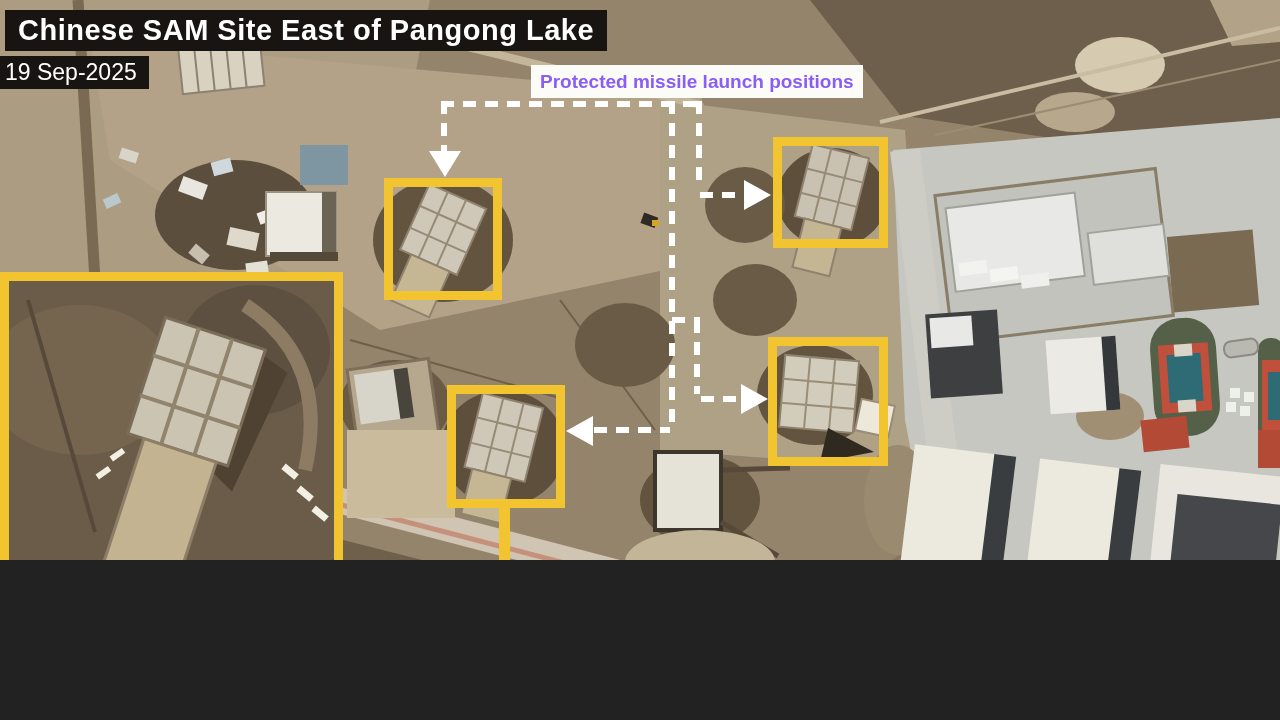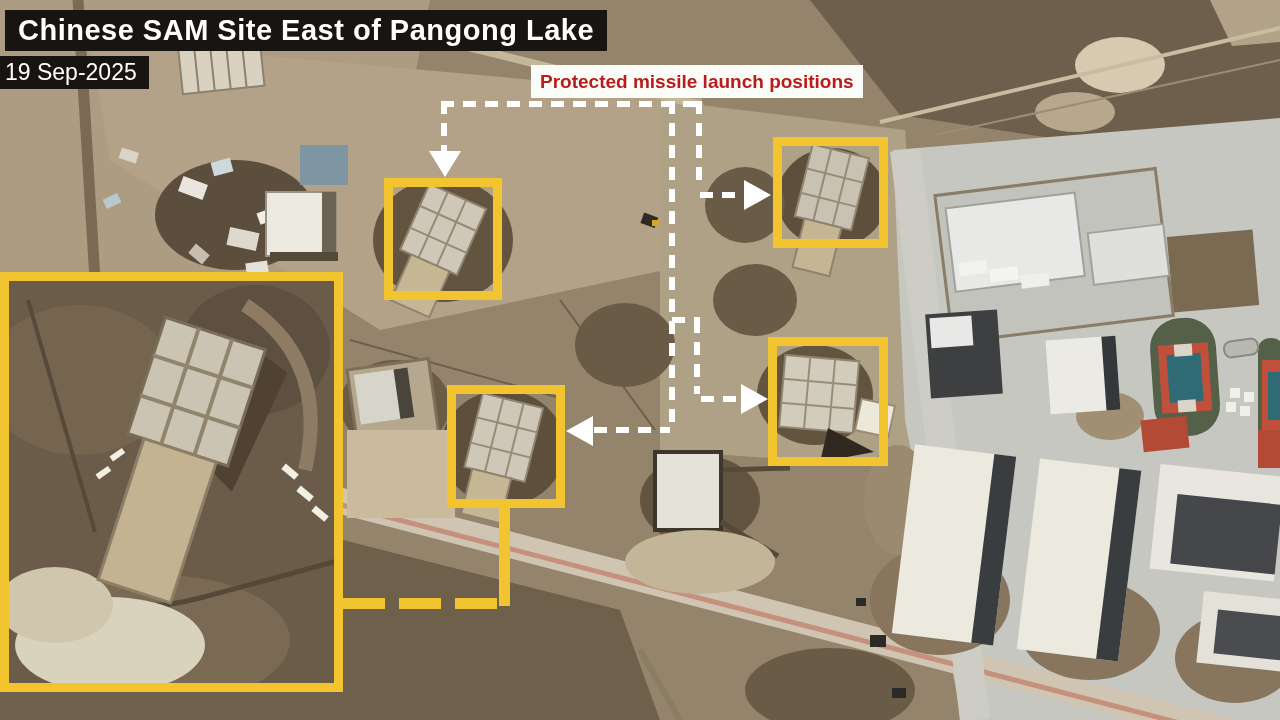--- a/index.html
+++ b/index.html
@@ -1,17 +1,17 @@
 <!DOCTYPE html>
 <html><head>
 <meta charset="utf-8">
 <style>
   html,body { margin:0; padding:0; background:#222; }
   .stage {
-    position:relative; width:1280px; height:720px; overflow:hidden;
+    position:relative; width:1280px; height:560px; overflow:hidden;
     background:#94846c;
     font-family:"Liberation Sans", sans-serif;
   }
   .stage > * { position:absolute; }
   svg.scene { left:0; top:0; }
 
   
   .title-bar {
     left:5px; top:10px; height:41px;
     background:#171412; color:#fff;
@@ -19,21 +19,21 @@
     padding:0 13px; white-space:nowrap; letter-spacing:0.5px;
   }
   .date-badge {
     left:0; top:56px; height:33px;
     background:#171412; color:#fff;
     font-weight:normal; font-size:23px; line-height:33px;
     padding:0 12px 0 5px; white-space:nowrap;
   }
   .callout {
     left:531px; top:65px; height:33px;
-    background:#fbfbf8; color:#b91c1c;
+    background:#fbfbf8; color:#8b5cf6;
     font-weight:bold; font-size:19px; line-height:33px;
     padding:0 9px; white-space:nowrap;
   }
 
   
   .hl { border:9px solid #f2c430; box-sizing:border-box; }
   .hl-1 { left:384px; top:178px; width:118px; height:122px; }
   .hl-2 { left:773px; top:137px; width:115px; height:111px; }
   .hl-3 { left:768px; top:337px; width:120px; height:129px; }
   .hl-4 { left:447px; top:385px; width:118px; height:123px; }

